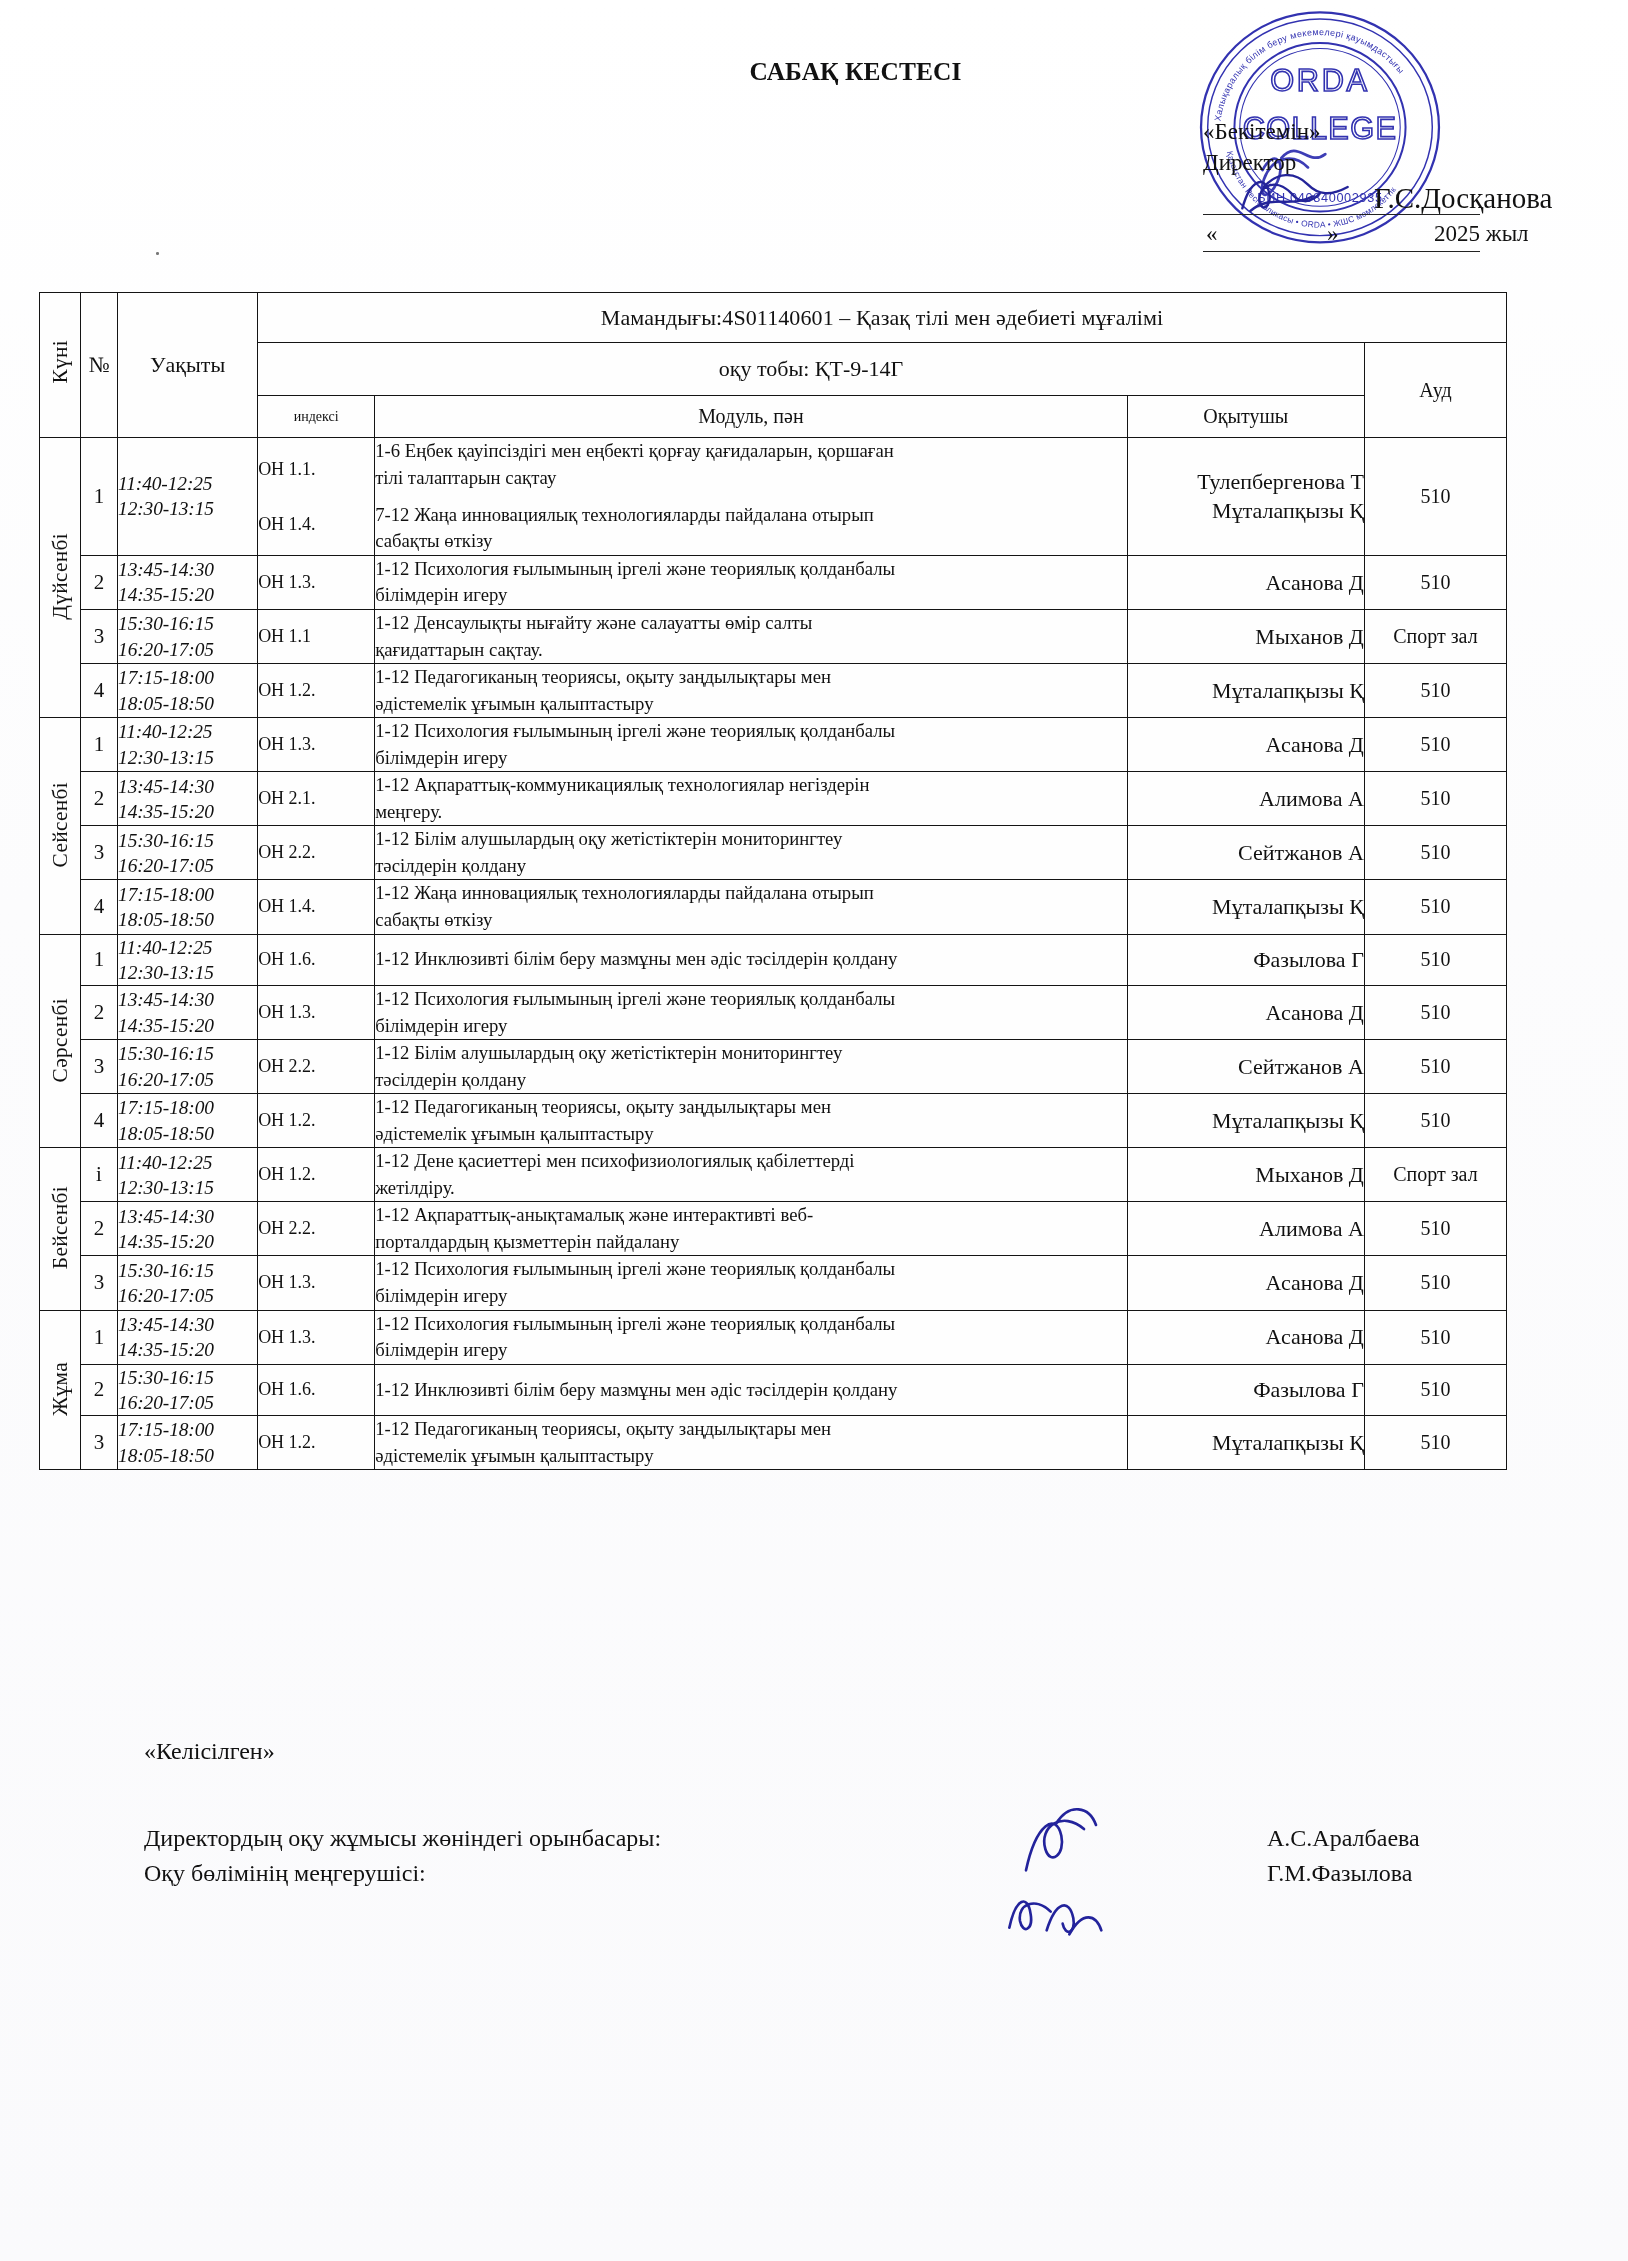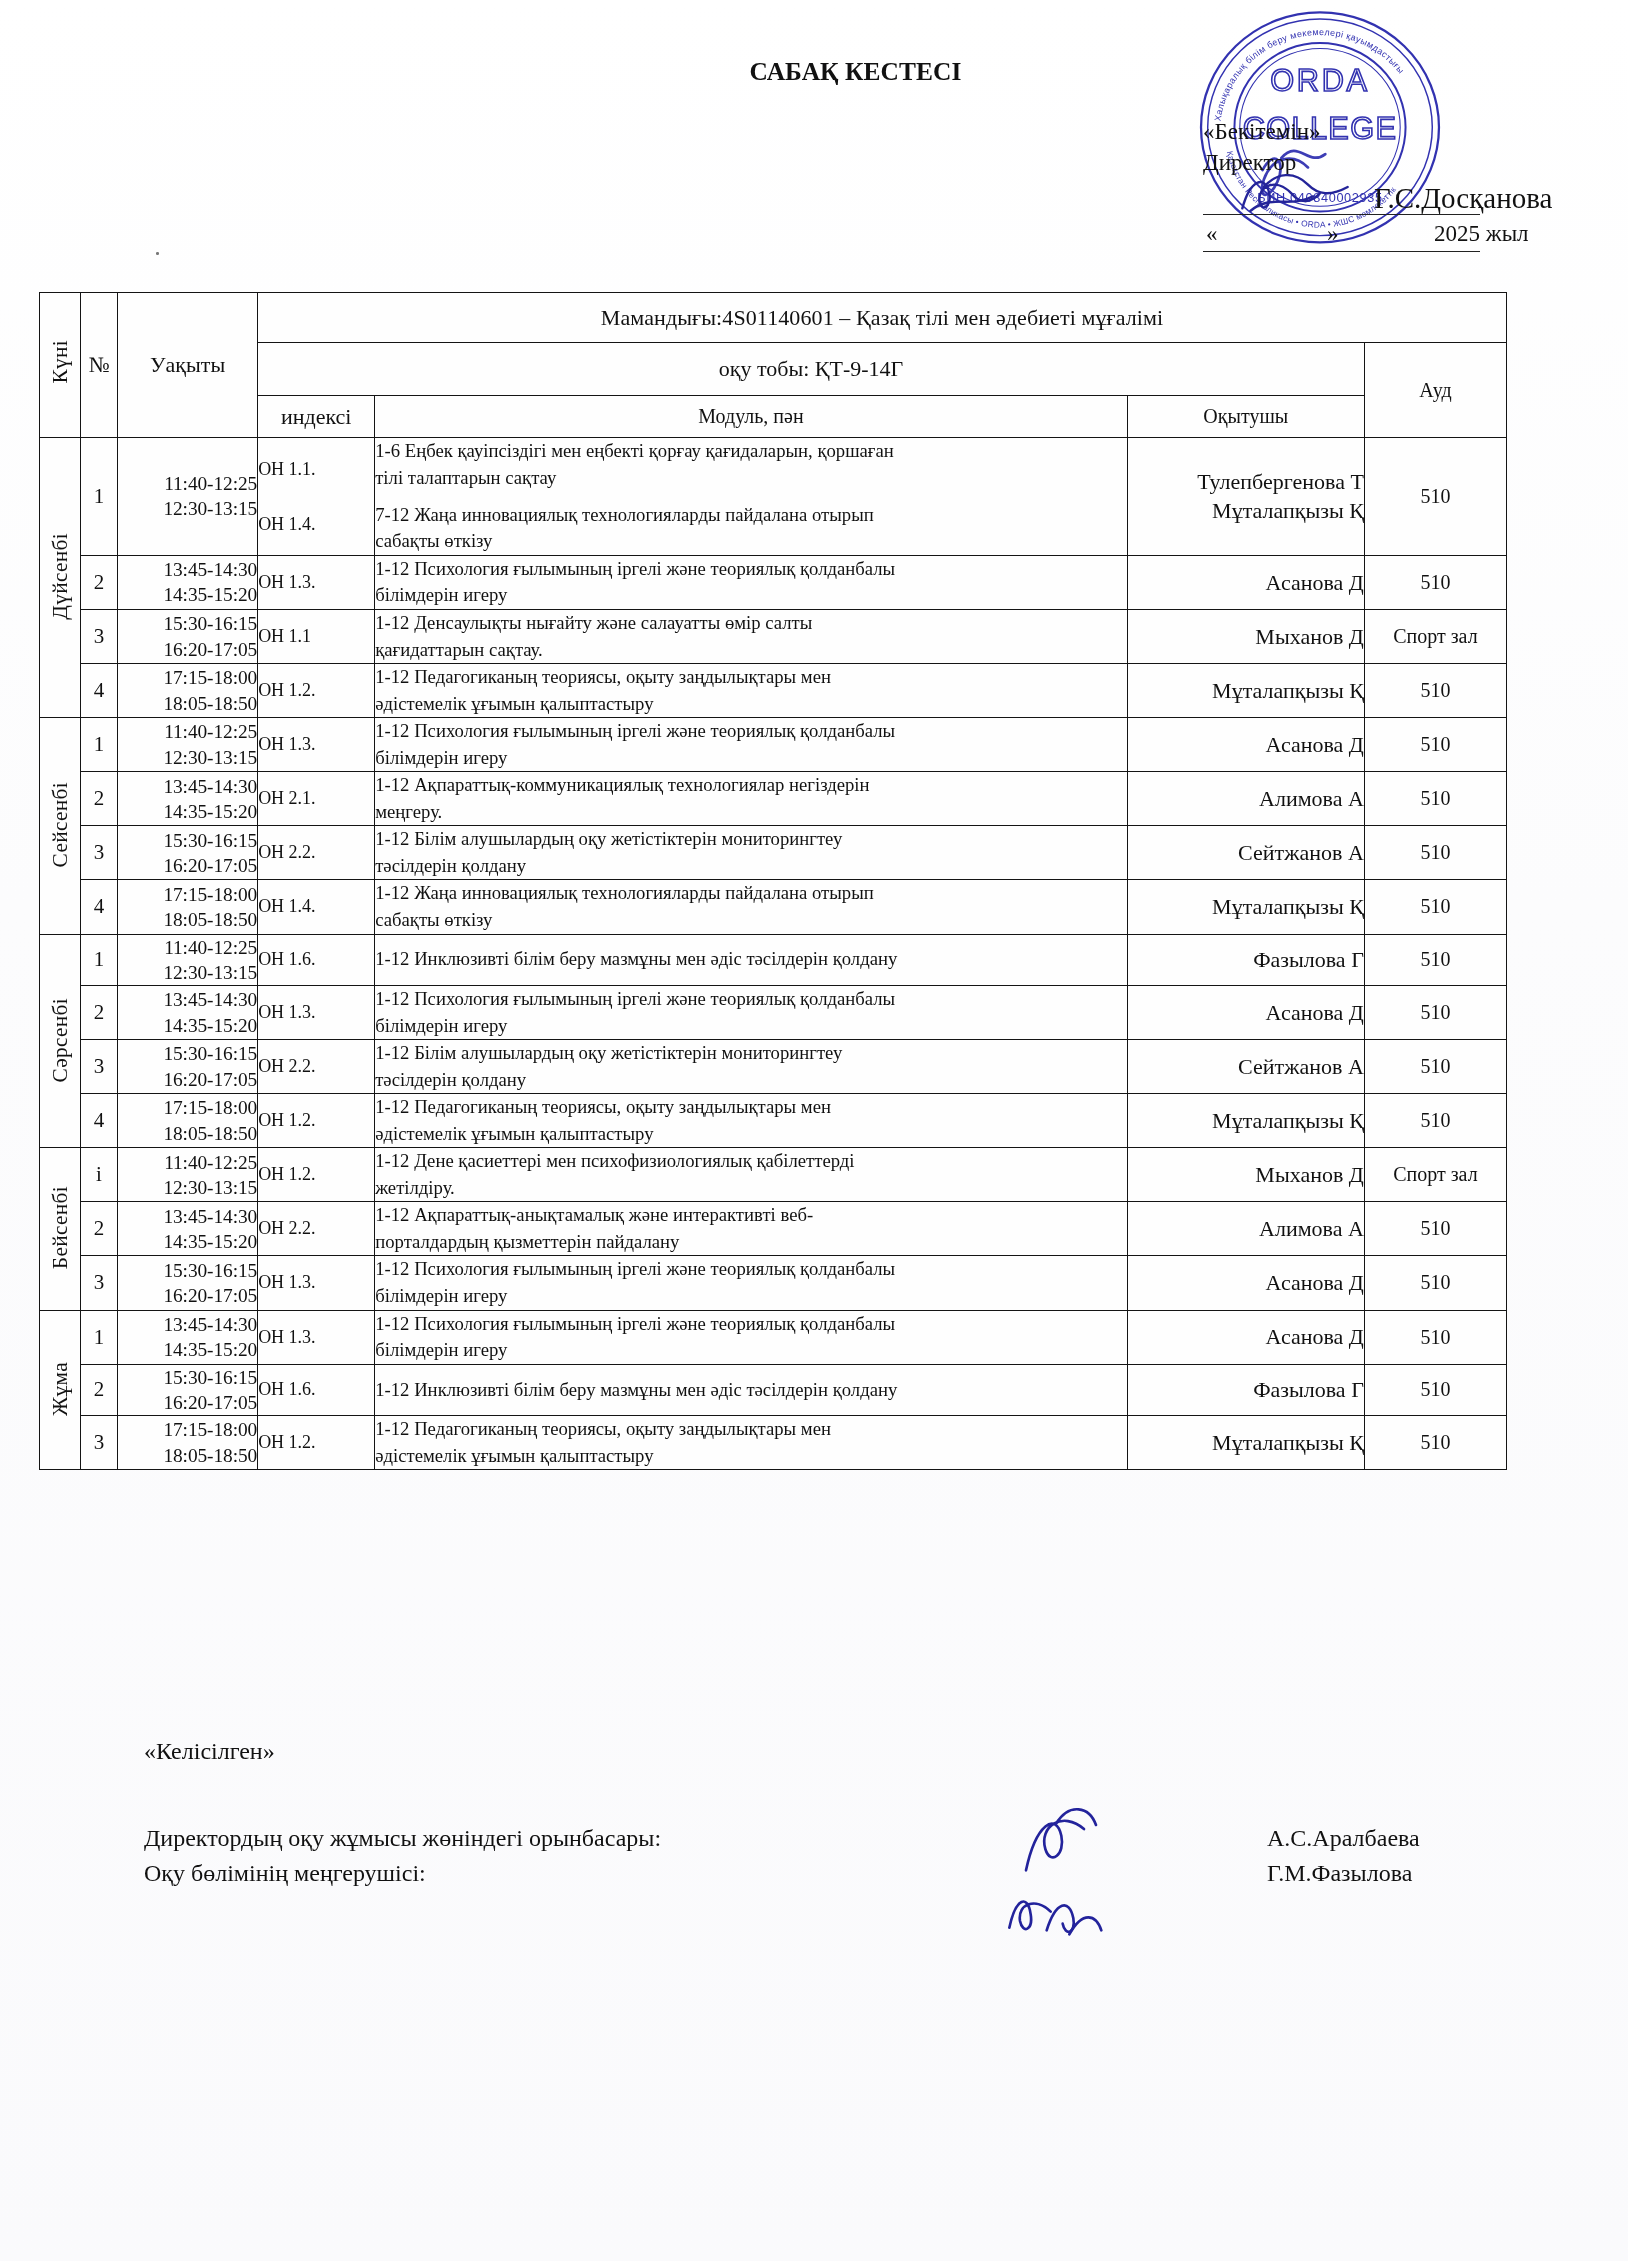--- a/index.html
+++ b/index.html
@@ -67,34 +67,34 @@
   .hdr-spec{
     text-align:center; font-size:22px; font-weight:bold; height:49px;
     letter-spacing:0.1px;
   }
   .hdr-group{
     text-align:center; font-size:22px; font-weight:bold; height:52px;
   }
   .hdr-sub{
     text-align:center; font-size:20px; height:41px; font-weight:bold;
   }
-  .hdr-sub.small{font-size:22px; font-weight:normal;}
+  .hdr-sub.small{font-size:14px; font-weight:normal;}
   .hdr-left{
     text-align:center; font-size:22px; font-weight:normal;
   }
   .vert{
     writing-mode:vertical-rl; transform:rotate(180deg);
     white-space:nowrap; font-size:21.4px; letter-spacing:0.3px;
     display:inline-block;
   }
   .daycell{text-align:center; padding:0 1.3px;}
   .numcell{text-align:center; font-size:21px;}
   .timecell{
-    text-align:right; font-size:19.4px; font-weight:bold; line-height:1.30;
-    white-space:nowrap; letter-spacing:-0.1px;
+    text-align:left; font-size:19.4px; font-weight:bold; line-height:1.30;
+    white-space:nowrap; letter-spacing:-0.1px;font-style:italic;
   }
   .idxcell{text-align:left; font-size:18px; padding-left:8px;}
   .idxcell.mid{vertical-align:middle;}
   .idxcell.dual{vertical-align:middle; line-height:1.0;}
   .idxcell .i1{display:block; padding-bottom:37px;}
   .idxcell .i2{display:block;}
   .modcell{
     text-align:left; font-size:18.7px; line-height:1.42; padding:6.7px 9.4px 6.7px 9.4px;
   }
   .modcell .l{display:block;}

